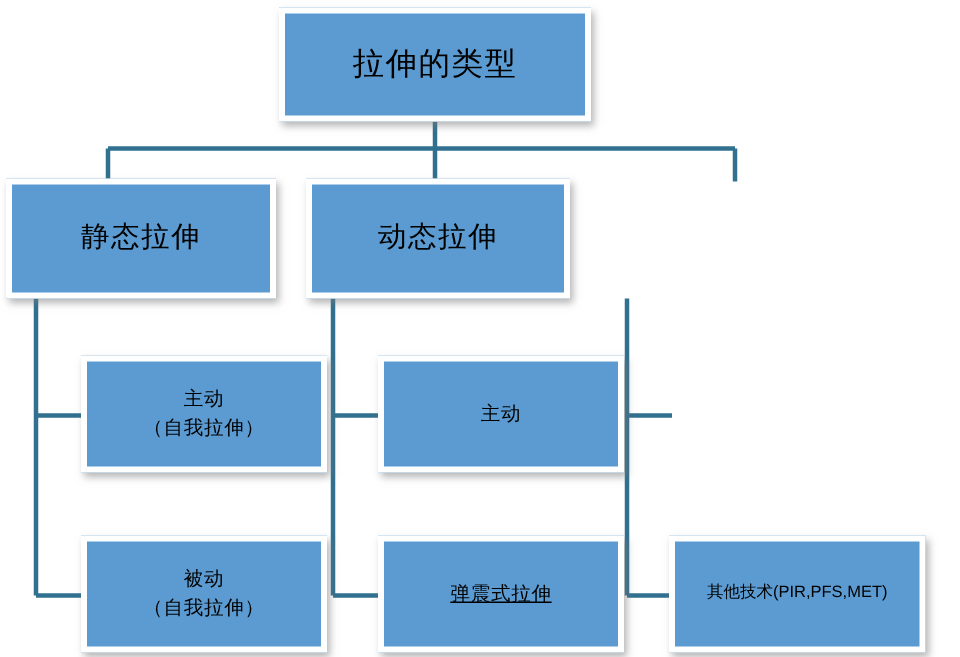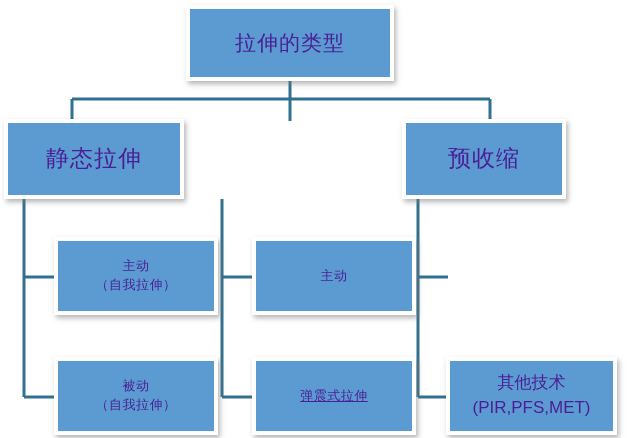--- a/index.html
+++ b/index.html
@@ -31,33 +31,33 @@
   .node {
     position: absolute;
     box-sizing: border-box;
     background: #5b9bd1;
     border: 4px solid #ffffff;
     box-shadow: 2px 3px 5px rgba(120,120,120,0.55);
     display: flex;
     align-items: center;
     justify-content: center;
     text-align: center;
-    color: #4c1d95;
+    color: #000000;
     line-height: 1.45;
     overflow: hidden;
   }
   .node .label {
     display: block;
     white-space: pre-line;
     padding: 0 4px;
   }
   .node.level-1 .label { font-size: 21px; letter-spacing: 1px; }
-  .node.level-2 .label { font-size: 23px; letter-spacing: 1px; }
+  .node.level-2 .label { font-size: 19px; letter-spacing: 1px; }
   .node.level-3 .label { font-size: 13px; letter-spacing: 0.5px; }
-  .node.level-3.wide .label { font-size: 17px; letter-spacing: 0px; }
+  .node.level-3.wide .label { font-size: 11px; letter-spacing: 0px; }
 </style>
 </head>
 <body>
 
 <div id="canvas">
 
   <svg id="connectors" viewBox="0 0 640 438" width="640" height="438" aria-hidden="true">
     <g stroke="#31708f" stroke-width="3" fill="none" stroke-linecap="butt">
 
       <path d="M 290 81 L 290 99"></path>
@@ -83,24 +83,24 @@
   </svg>
 
   <div class="node level-1" style="left:186px; top:5px; width:208px; height:76px;">
     <span class="label">拉伸的类型</span>
   </div>
 
   <div class="node level-2" style="left:4px; top:119px; width:180px; height:80px;">
     <span class="label">静态拉伸</span>
   </div>
 
+  <div class="node level-2" style="left:204px; top:119px; width:176px; height:80px;">
+    <span class="label">动态拉伸</span>
+  </div>
 
-  <div class="node level-2" style="left:402px; top:119px; width:164px; height:80px;">
-    <span class="label">预收缩</span>
-  </div>
 
   <div class="node level-3" style="left:54px; top:237px; width:164px; height:78px;">
     <span class="label">主动
 （自我拉伸）</span>
   </div>
 
   <div class="node level-3" style="left:252px; top:237px; width:164px; height:78px;">
     <span class="label">主动</span>
   </div>
 

